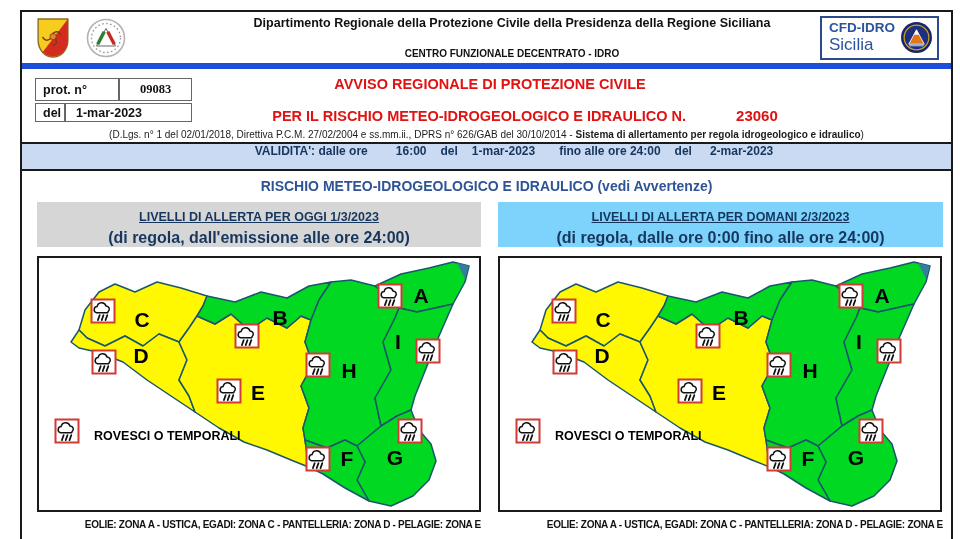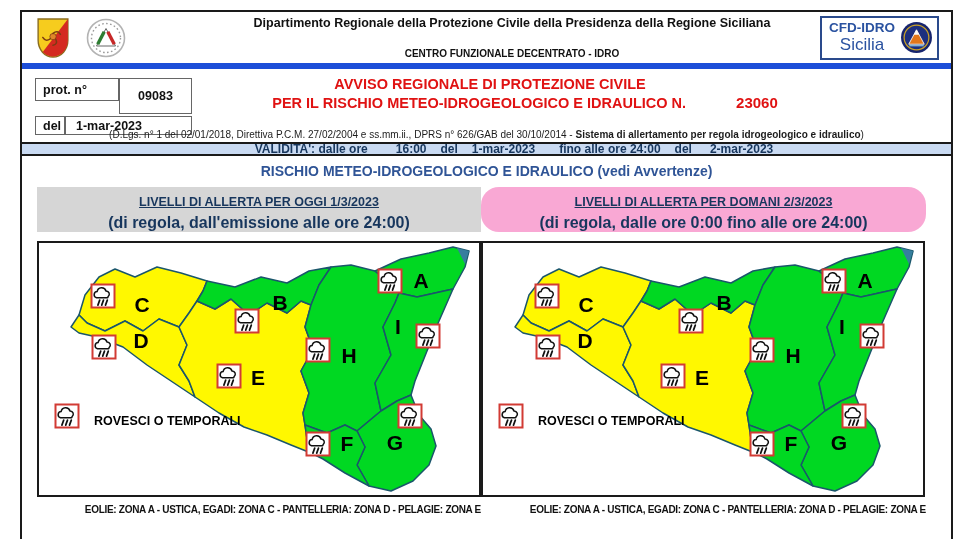--- a/index.html
+++ b/index.html
@@ -18,47 +18,47 @@
   .logos{width:168px;display:flex;align-items:center;gap:16px;padding-left:14px;flex:0 0 auto;}
   .header-titles{flex:1;text-align:center;color:#111;}
   .header-line1{font-size:12.5px;font-weight:bold;}
   .header-line2{font-size:10px;font-weight:bold;margin-top:18px;}
   .cfd-box{
     flex:0 0 auto;margin-right:12px;width:104px;height:40px;border:2px solid #2a4a8c;
     display:flex;align-items:center;justify-content:space-between;padding:0 4px 0 7px;box-sizing:content-box;
   }
   .cfd-text{color:#2a52a0;line-height:1.05;}
   .cfd-line1{font-size:13.5px;font-weight:bold;}
-  .cfd-line2{font-size:17px;text-align:center;}
+  .cfd-line2{font-size:17px;}
   
   .prot-section{height:73px;position:relative;}
   .prot-grid{position:absolute;left:13px;top:9px;font-size:12.5px;font-weight:bold;color:#111;}
   .prot-row{display:flex;}
   .pbox{border:1px solid #666;background:#fff;box-sizing:border-box;display:flex;align-items:center;}
   .prot-label{width:84px;height:23px;padding-left:7px;}
-  .prot-value{width:73px;height:36px;justify-content:center;}
+  .prot-value{width:73px;height:23px;justify-content:center;font-family:Liberation Serif, serif;}
   .del-label{width:30px;height:19px;margin-top:2px;padding-left:7px;}
   .del-value{width:127px;height:19px;margin-top:2px;padding-left:10px;}
   .red-title{position:absolute;left:178px;top:7px;width:580px;text-align:center;color:#e01212;}
   .red-line1{font-size:14.5px;font-weight:bold;}
-  .red-line2{font-size:14.5px;font-weight:bold;margin-top:2px;padding-left:70px;white-space:nowrap;}
+  .red-line2{font-size:14.5px;font-weight:bold;margin-top:15px;padding-left:70px;white-space:nowrap;}
   .red-number{margin-left:50px;font-size:15px;}
   .law-note{position:absolute;left:0;right:0;bottom:2px;text-align:center;font-size:10px;color:#1c1c1c;}
   .law-bold{font-weight:bold;}
   
   .validity-bar{
-    height:14px;box-sizing:border-box;border-top:2px solid #1a1a1a;border-bottom:2px solid #1a1a1a;
-    display:flex;align-items:center;justify-content:center;padding-left:55px;
+    height:29px;box-sizing:border-box;border-top:2px solid #1a1a1a;border-bottom:2px solid #1a1a1a;
+    display:flex;justify-content:center;padding-left:55px;
     font-size:12px;font-weight:bold;color:#17365d;white-space:nowrap;
   }
   .vgap-a{margin-left:28px;}.vgap-b{margin-left:14px;}.vgap-c{margin-left:24px;}.vgap-d{margin-left:18px;}
   
   .section-title-row{height:31px;line-height:31px;text-align:center;font-size:14px;font-weight:bold;color:#2f5496;}
   
-  .panels{display:flex;padding-left:15px;}
+  .panels{display:flex;gap:17px;padding-left:15px;}
   .panel{width:444px;flex:0 0 auto;}
   .panel-header{height:45px;background:#d6d6d6;text-align:center;padding-top:8px;box-sizing:border-box;}
   .panel-title{font-size:12.5px;font-weight:bold;color:#17365d;text-decoration:underline;}
   .panel-subtitle{font-size:16px;font-weight:bold;color:#17365d;margin-top:5px;}
   .map-box{margin-top:9px;width:440px;height:252px;border:2px solid #1a1a1a;background:#fff;}
   .map-svg svg{display:block;}
   .panel-footer{
     margin-top:7px;text-align:right;font-size:10px;font-weight:bold;color:#111;letter-spacing:-0.3px;
   }
 </style>
@@ -218,21 +218,21 @@
     <path d="M9.2,16.6 L7.4,21.6 M13,16.6 L11.2,21.6 M16.8,16.6 L15,21.6" stroke="#111" stroke-width="1.7" stroke-linecap="round" fill="none"></path>
   </g>
               <text x="55" y="182" font-size="12.5" font-weight="bold" fill="#000">ROVESCI O TEMPORALI</text>
             </svg>
           </div>
       </div>
       <div class="panel-footer">EOLIE: ZONA A - USTICA, EGADI: ZONA C - PANTELLERIA: ZONA D - PELAGIE: ZONA E</div>
     </section>
 
     <section class="panel" style="width:445px;">
-      <div class="panel-header" style="background: #f9a8d4; border-radius: 18px;">
+      <div class="panel-header" style="background: #7dd3fc;">
         <div class="panel-title">LIVELLI DI ALLERTA PER DOMANI 2/3/2023</div>
         <div class="panel-subtitle">(di regola, dalle ore 0:00 fino alle ore 24:00)</div>
       </div>
       <div class="map-box">
         <div class="map-svg">
             <svg width="440" height="252" viewBox="0 0 440 252">
               <path d="M76,26 L96,34 L118,24 L142,30 L168,38 L164,48 L158,58 L150,70 L140,84 L120,76 L104,88 L86,78 L66,88 L48,80 L40,72 L46,52 L60,34 Z" fill="#fff800" stroke="#1a566b" stroke-width="1.5" stroke-linejoin="round"></path>
               <path d="M40,72 L48,80 L66,88 L86,78 L104,88 L120,76 L140,84 L148,102 L140,122 L150,138 L156,154 L132,138 L108,122 L84,104 L58,94 L40,90 L32,84 Z" fill="#fff800" stroke="#1a566b" stroke-width="1.5" stroke-linejoin="round"></path>
               <path d="M140,84 L150,70 L158,58 L176,66 L192,56 L210,72 L228,60 L248,70 L262,58 L272,62 L266,84 L274,106 L262,128 L270,150 L264,170 L266,182 L268,196 L272,210 L252,202 L228,192 L205,184 L180,170 L156,154 L150,138 L140,122 L148,102 Z" fill="#fff800" stroke="#1a566b" stroke-width="1.5" stroke-linejoin="round"></path>
               <path d="M168,38 L196,44 L222,34 L248,40 L270,28 L292,24 L280,42 L272,62 L262,58 L248,70 L228,60 L210,72 L192,56 L176,66 L158,58 L164,48 Z" fill="#00d822" stroke="#1a566b" stroke-width="1.5" stroke-linejoin="round"></path>

